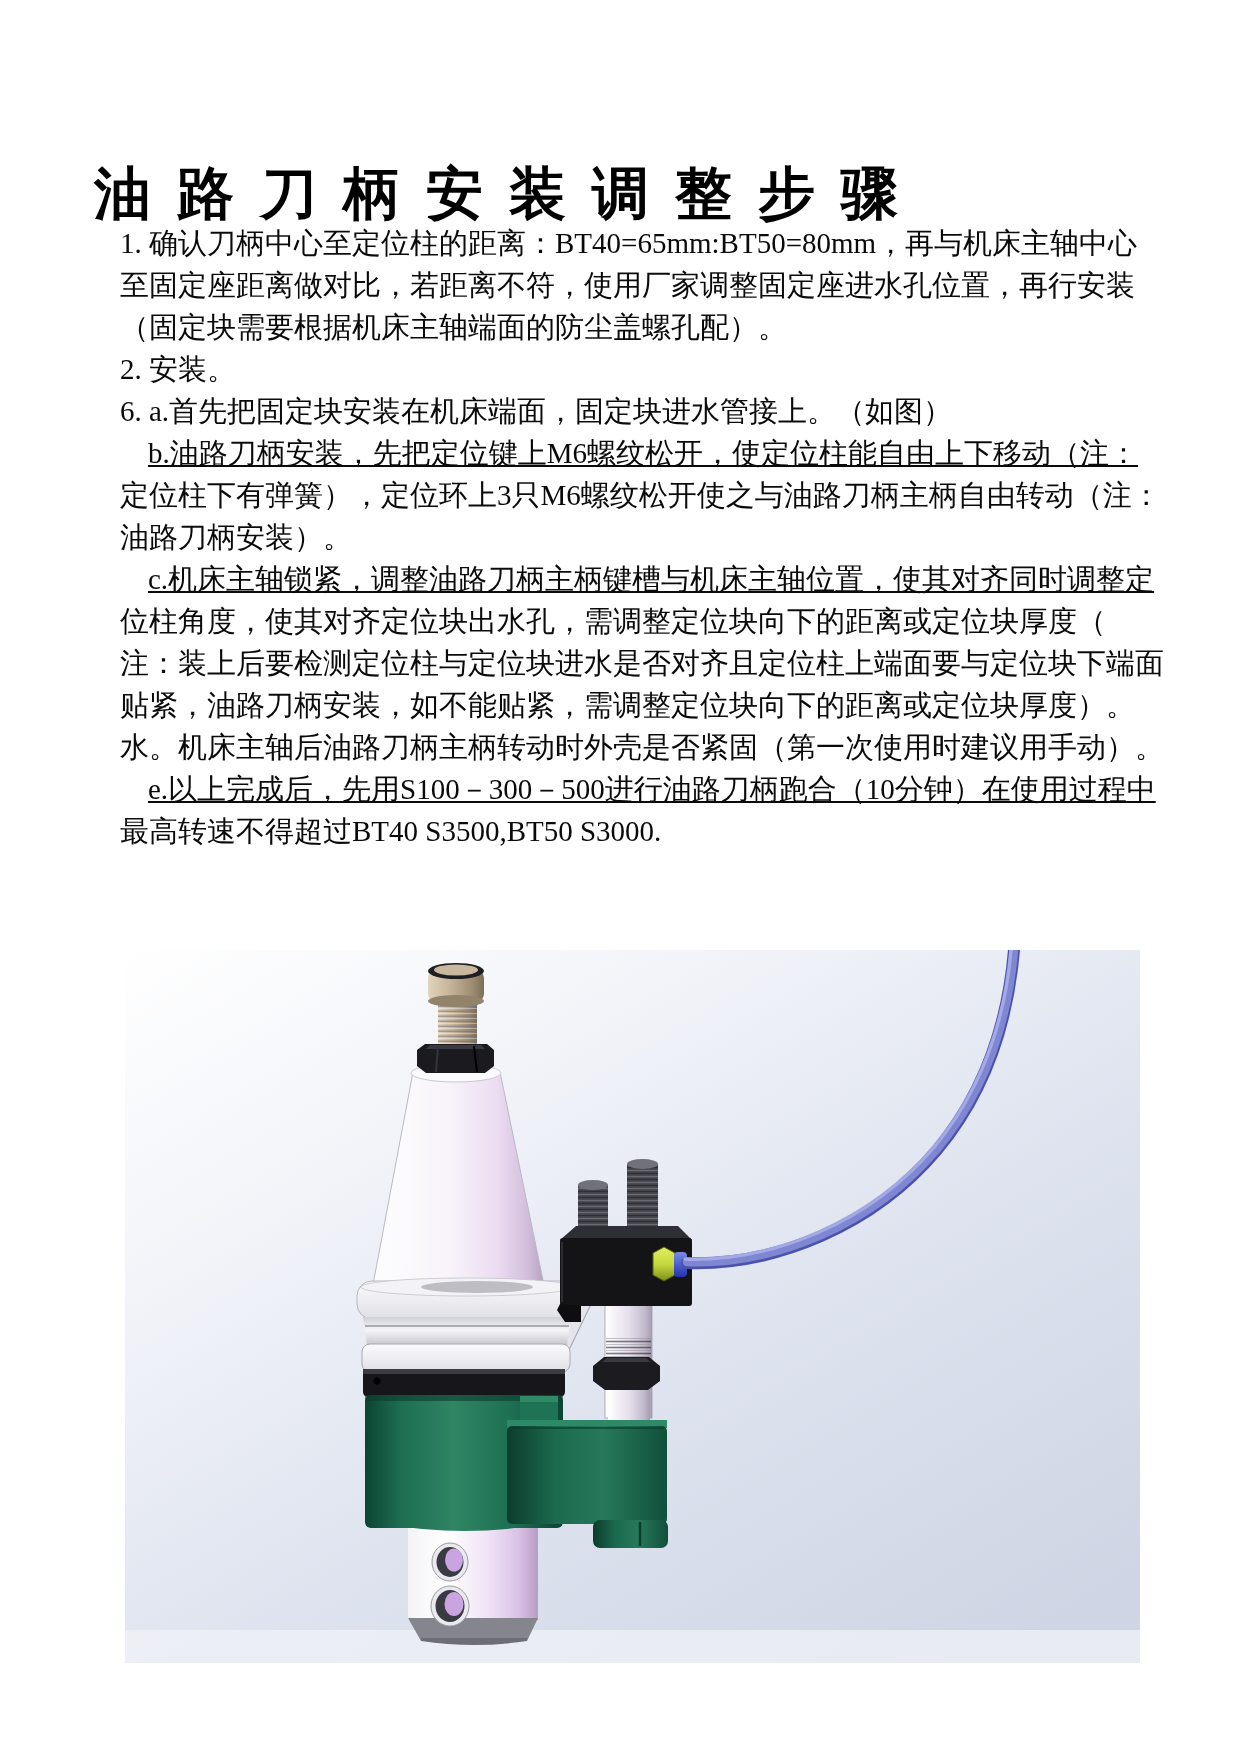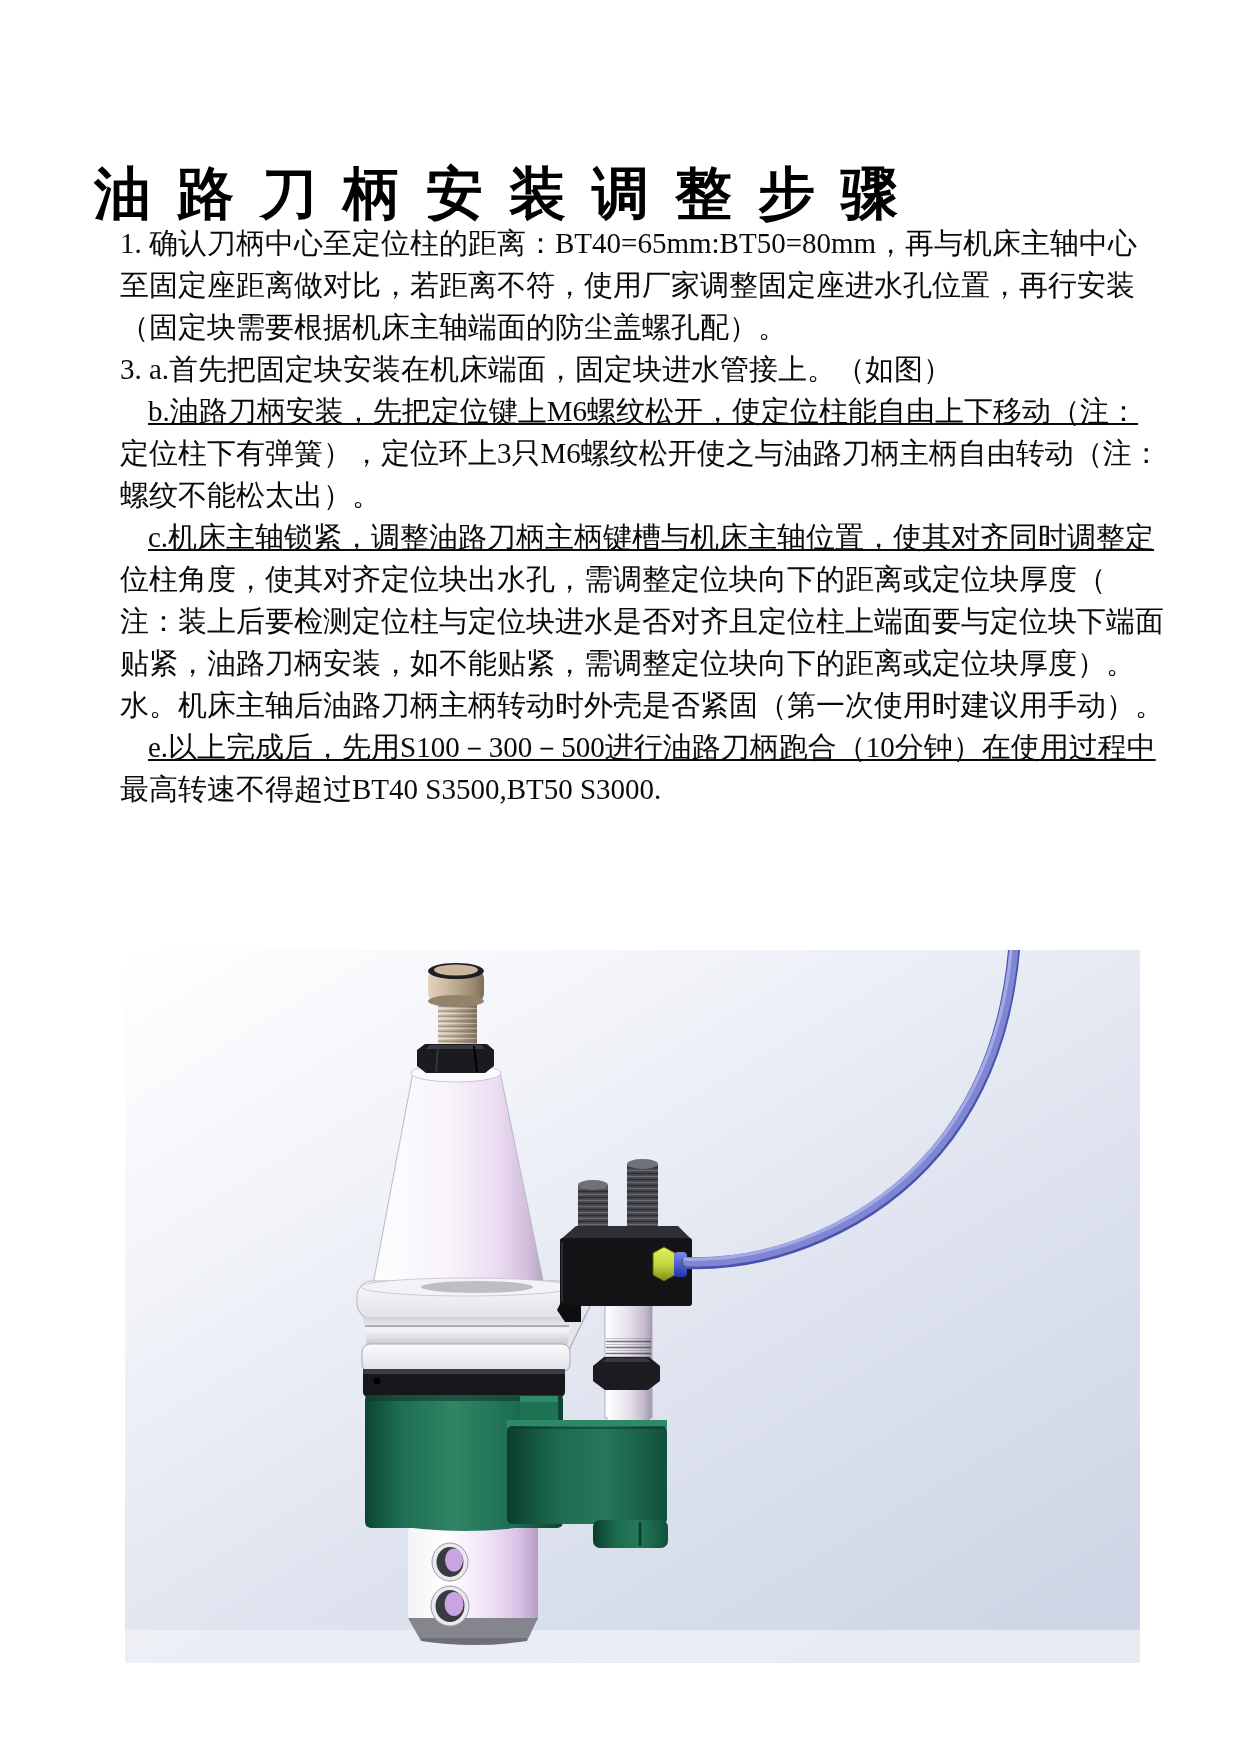--- a/index.html
+++ b/index.html
@@ -26,24 +26,25 @@
 </style>
 </head>
 <body>
 
 <h1 class="page-title">油路刀柄安装调整步骤</h1>
 
 <div class="doc-body">
   <div class="line">1. 确认刀柄中心至定位柱的距离：BT40=65mm:BT50=80mm，再与机床主轴中心</div>
   <div class="line">至固定座距离做对比，若距离不符，使用厂家调整固定座进水孔位置，再行安装</div>
   <div class="line">（固定块需要根据机床主轴端面的防尘盖螺孔配）。</div>
-  <div class="line">3. a.首先把固定块安装在机床端面，固定块进水管接上。（如图）</div>
+  <div class="line">2. 安装。</div>
+  <div class="line">6. a.首先把固定块安装在机床端面，固定块进水管接上。（如图）</div>
   <div class="line indent">b.油路刀柄安装，先把定位键上M6螺纹松开，使定位柱能自由上下移动（注：</div>
   <div class="line">定位柱下有弹簧），定位环上3只M6螺纹松开使之与油路刀柄主柄自由转动（注：</div>
-  <div class="line">螺纹不能松太出）。</div>
+  <div class="line">油路刀柄安装）。</div>
   <div class="line indent">c.机床主轴锁紧，调整油路刀柄主柄键槽与机床主轴位置，使其对齐同时调整定</div>
   <div class="line">位柱角度，使其对齐定位块出水孔，需调整定位块向下的距离或定位块厚度（</div>
   <div class="line">注：装上后要检测定位柱与定位块进水是否对齐且定位柱上端面要与定位块下端面</div>
   <div class="line">贴紧，油路刀柄安装，如不能贴紧，需调整定位块向下的距离或定位块厚度）。</div>
   <div class="line">水。机床主轴后油路刀柄主柄转动时外壳是否紧固（第一次使用时建议用手动）。</div>
   <div class="line indent">e.以上完成后，先用S100－300－500进行油路刀柄跑合（10分钟）在使用过程中</div>
   <div class="line">最高转速不得超过BT40 S3500,BT50 S3000.</div>
 </div>
 
 <div class="figure-wrap">

